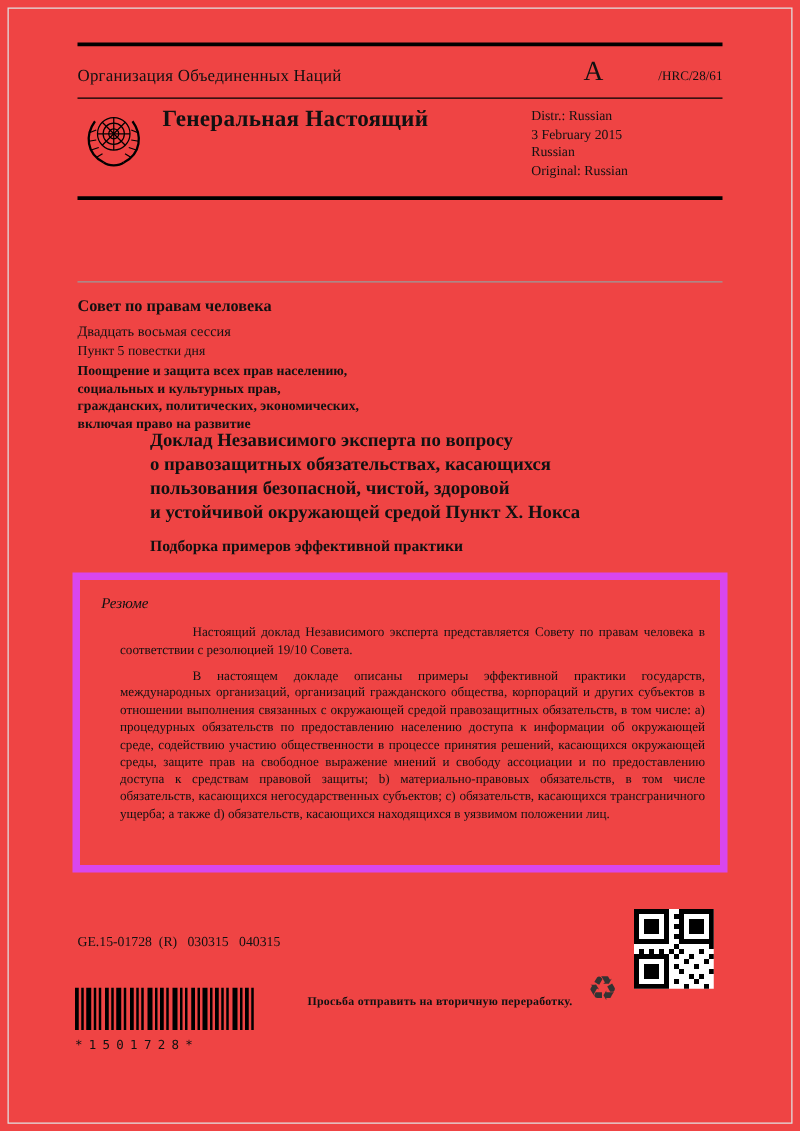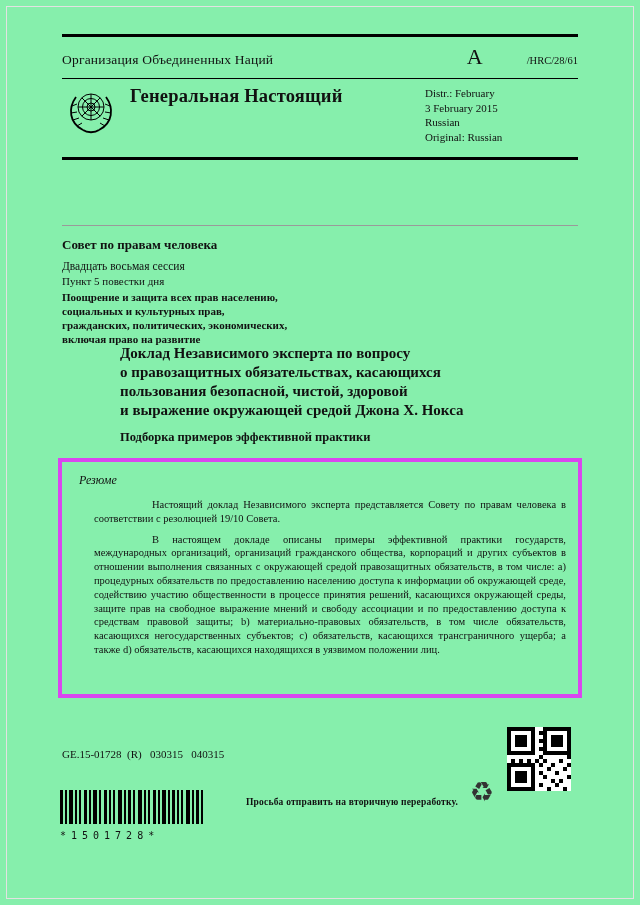--- a/index.html
+++ b/index.html
@@ -1,19 +1,19 @@
 <!DOCTYPE html>
 <html><head>
 <meta charset="utf-8">
 <style>
   * { margin:0; padding:0; box-sizing:border-box; }
   html,body { background:#ffffff; }
   .page {
     position:relative; width:640px; height:905px; margin:0 auto;
-    background:#86efac; color:#111;
+    background:#ef4444; color:#111;
     font-family:"Liberation Serif","DejaVu Serif",serif;
     overflow:hidden;
   }
   .scan-frame { position:absolute; inset:6px; border:1px solid #e2e2e2; pointer-events:none; }
   .rule { position:absolute; left:62px; right:62px; background:#000; }
   .top-rule   { top:34px;  height:3px; }
   .thin-rule  { top:78px;  height:1px; }
   .thick-rule { top:157px; height:3px; }
   .light-rule { top:225px; height:1px; background:#9a9a9a; }
 
@@ -34,21 +34,21 @@
   .session-line { font-size:11.5px; font-weight:normal; margin-bottom:3px; }
   .agenda-item { font-size:11px; margin-bottom:3px; }
   .agenda-title { font-size:11px; font-weight:bold; line-height:14px; }
 
   .report-title { position:absolute; top:344px; left:120px; right:70px;
     font-size:15px; font-weight:bold; line-height:19px; }
   .report-subtitle { position:absolute; top:430px; left:120px;
     font-size:12.5px; font-weight:bold; }
 
   .summary-box { position:absolute; top:458px; left:58px; right:58px;
-    border:4px solid #d946ef; padding:9px 12px 14px 16px; min-height:240px; }
+    border:6px solid #d946ef; padding:9px 12px 14px 16px; min-height:240px; }
   .summary-heading { font-style:italic; font-size:12px; margin:2px 0 10px 1px; }
   .summary-para { margin-left:16px; font-size:10.5px; line-height:13.8px;
     text-align:justify; text-indent:58px; margin-bottom:7px; }
 
   .ge-number { position:absolute; top:748px; left:62px; font-size:11px; white-space:pre; }
 
   .qr-code { position:absolute; left:507px; top:727px; width:64px; height:64px; }
 
   .barcode-wrap { position:absolute; left:60px; top:790px; }
   .barcode-text { font-family:"DejaVu Sans Mono","Liberation Mono",monospace;
@@ -98,21 +98,21 @@
           <line x1="13" y1="42" x2="18" y2="39"></line>
           <line x1="46" y1="22" x2="41" y2="20"></line>
           <line x1="47" y1="29" x2="41" y2="28"></line>
           <line x1="45" y1="36" x2="39" y2="34"></line>
           <line x1="41" y1="42" x2="36" y2="39"></line>
         </g>
       </svg>
     </div>
     <div class="assembly-title">Генеральная Настоящий</div>
     <div class="distr-block">
-      <div>Distr.: February</div>
+      <div>Distr.: Russian</div>
       <div>3 February 2015</div>
       <div>Russian</div>
       <div>Original:  Russian</div>
     </div>
   </div>
 
   <div class="rule thick-rule"></div>
   <div class="rule light-rule"></div>
 
   <div class="session-block">
@@ -124,21 +124,21 @@
       <div>социальных и культурных прав,</div>
       <div>гражданских, политических, экономических,</div>
       <div>включая право на развитие</div>
     </div>
   </div>
 
   <div class="report-title">
     <div>Доклад Независимого эксперта по вопросу</div>
     <div>о правозащитных обязательствах, касающихся</div>
     <div>пользования безопасной, чистой, здоровой</div>
-    <div>и выражение окружающей средой Джона Х. Нокса</div>
+    <div>и устойчивой окружающей средой Пункт Х. Нокса</div>
   </div>
 
   <div class="report-subtitle">Подборка примеров эффективной практики</div>
 
   <div class="summary-box">
     <div class="summary-heading">Резюме</div>
     <p class="summary-para">Настоящий доклад Независимого эксперта представляется Совету по правам человека в соответствии с резолюцией 19/10 Совета.</p>
     <p class="summary-para">В настоящем докладе описаны примеры эффективной практики государств, международных организаций, организаций гражданского общества, корпораций и других субъектов в отношении выполнения связанных с окружающей средой правозащитных обязательств, в том числе: a) процедурных обязательств по предоставлению населению доступа к информации об окружающей среде, содействию участию общественности в процессе принятия решений, касающихся окружающей среды, защите прав на свободное выражение мнений и свободу ассоциации и по предоставлению доступа к средствам правовой защиты; b) материально-правовых обязательств, в том числе обязательств, касающихся негосударственных субъектов; c) обязательств, касающихся трансграничного ущерба; а также d) обязательств, касающихся находящихся в уязвимом положении лиц.</p>
   </div>
 

